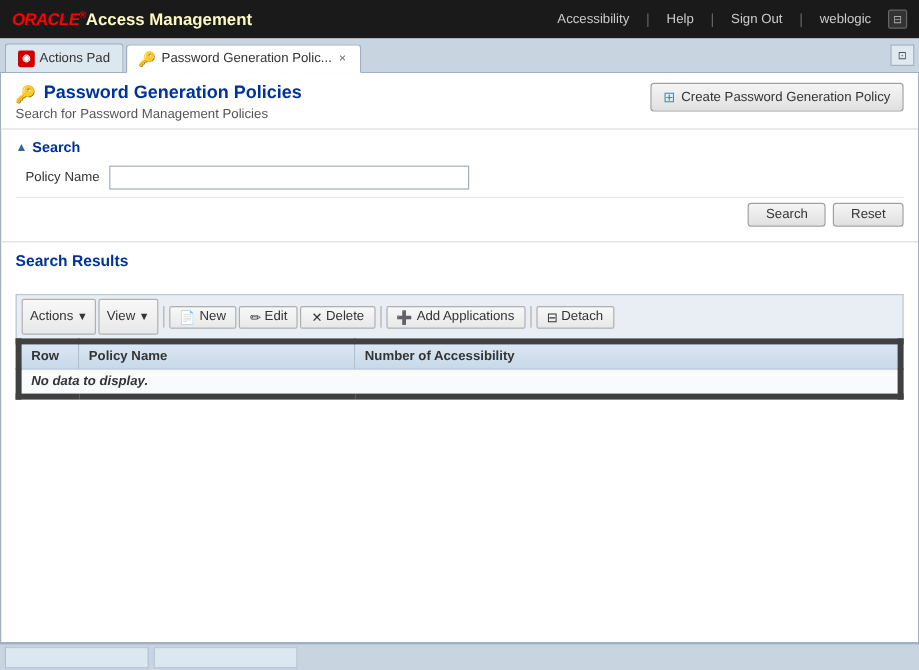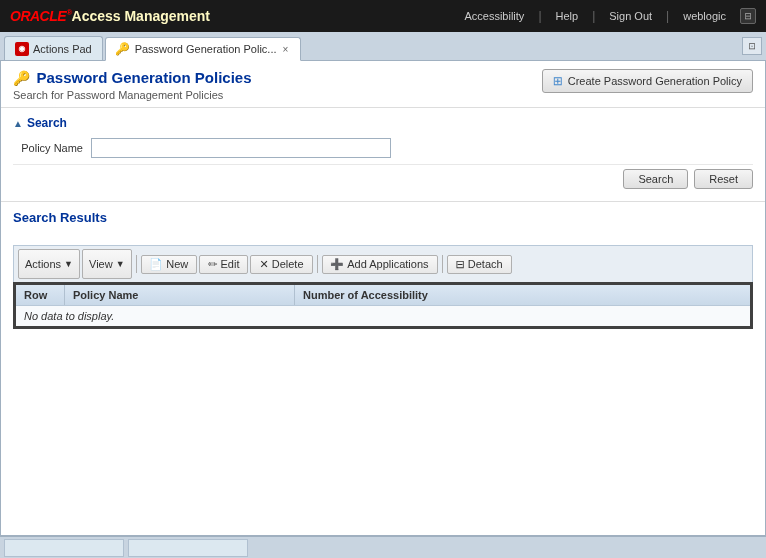--- a/index.html
+++ b/index.html
@@ -254,42 +254,42 @@
       cursor: pointer;
       font-size: 11px;
       color: #333;
     }
     .chevron { font-size: 9px; }
 
     
     .data-table {
       width: 100%;
       border-collapse: collapse;
-      border: 3px solid #404040;
+      border: 5px solid #404040;
     }
     .data-table thead tr {
       background: linear-gradient(to bottom, #dce8f4, #c8d8e8);
     }
     .data-table th {
       padding: 4px 8px;
       text-align: left;
       font-size: 11px;
       font-weight: bold;
       color: #333;
       border-right: 1px solid #b0c0d0;
       border-bottom: 1px solid #b8c8d8;
     }
     .data-table td {
       padding: 4px 8px;
       font-size: 11px;
       color: #333;
       border-right: 1px solid #d0d8e0;
     }
     .data-table tbody tr:nth-child(odd) { background: #f8fafc; }
-    .no-data { color: #555; font-style: italic; }
+    .no-data { color: #555; font-style: italic; font-weight: bold; }
 
     
     .status-bar {
       position: fixed;
       bottom: 0;
       left: 0;
       width: 766px;
       height: 22px;
       background: #c8d4e0;
       border-top: 1px solid #a0b0c0;

